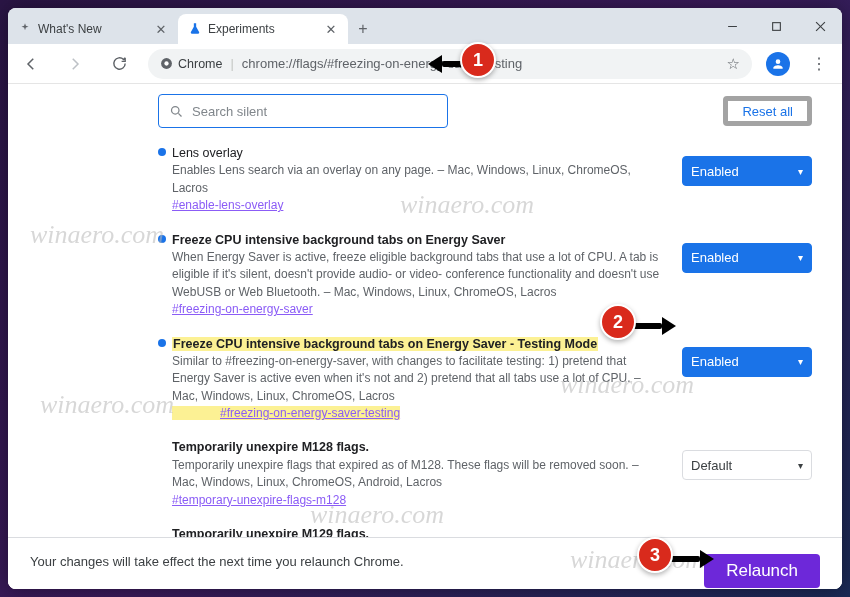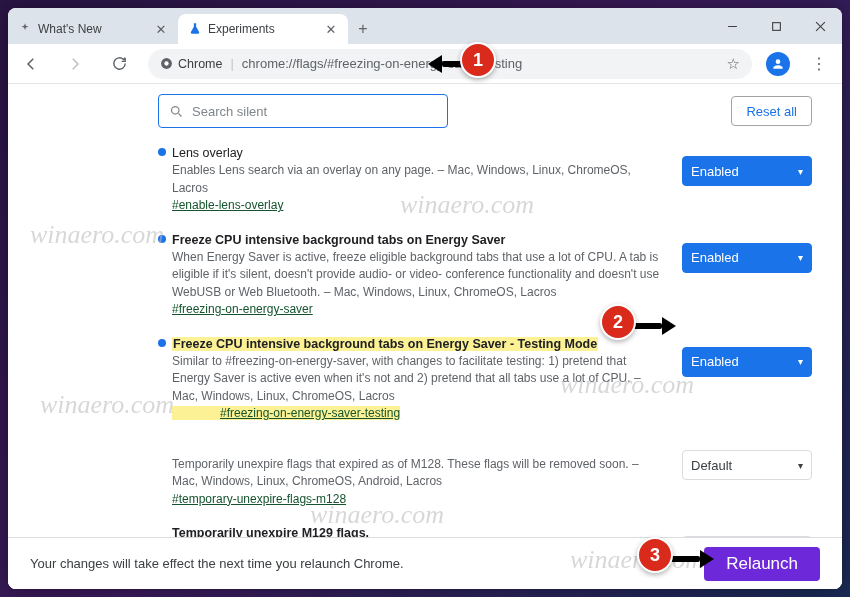--- a/index.html
+++ b/index.html
@@ -51,43 +51,43 @@
   .menu-dots { width:30px; display:flex; align-items:center; justify-content:center; color:#5f6368; font-size:16px; }
 
   .page { flex:1; overflow:hidden; position:relative; background:#fff; }
   .page-inner { padding: 10px 30px 0 150px; }
   .topctrl { display:flex; align-items:center; gap:18px; margin-bottom:10px; }
   .searchbox {
     flex: 0 0 290px; height:34px; border:1px solid #1a73e8; border-radius:4px;
     display:flex; align-items:center; padding:0 10px; gap:8px; color:#80868b; font-size:13px;
   }
   .reset-btn {
-    margin-left:auto; border:1px solid #a3a3a3; border-radius:4px; height:30px;
+    margin-left:auto; border:5px solid #a3a3a3; border-radius:4px; height:30px;
     padding:0 14px; font-size:13px; color:#1a73e8; display:flex; align-items:center; background:#fff;
   }
   .flag-row { display:flex; gap:18px; padding:6px 0 10px 0; align-items:flex-start; }
   .flag-text { flex:1; font-size:12px; color:#5f6368; line-height:1.45; position:relative; padding-left:14px;}
   .flag-dot { position:absolute; left:0; top:4px; width:8px; height:8px; border-radius:50%; background:#1a73e8; }
   .flag-title { color:#202124; font-size:12.5px; font-weight:400;text-align:right; }
   .flag-title.bold { font-weight:600; }
   .flag-title.hl { background:#fcf194; padding:0 1px; }
-  .flag-link { color:#14532d; text-decoration:underline; }
+  .flag-link { color:#8b5cf6; text-decoration:underline; }
   .flag-link.hl { background:#fcf194;padding-left:48px; }
   .flag-select {
     width:130px; height:30px; border:1px solid #1a73e8; border-radius:4px;
     background:#1a73e8; color:#fff; font-size:13px; padding:0 8px;
     display:flex; align-items:center; justify-content:space-between; margin-top:12px;
   }
   .flag-select.default { background:#fff; color:#3c4043; border-color:#dadce0; }
   .chev { font-size:10px; }
 
   .bottom-bar {
     position:absolute; left:0; right:0; bottom:0; height:52px;
     background:#fff; border-top:1px solid #dadce0;
-    display:flex; align-items:center; padding:0 22px; font-size:13px; color:#3c4043;
+    display:flex; align-items:flex-start; padding:16px 22px; font-size:13px; color:#3c4043;
   }
   .relaunch-btn {
     margin-left:auto; background:#6d28d9; color:#fff; border-radius:4px;
     height:34px; padding:0 22px; display:flex; align-items:center; font-size:17px;
   }
 
   .callout {
     position:absolute; width:36px; height:36px; border-radius:50%;
     background:#d92a1c; color:#fff; font-weight:700; font-size:18px;
     display:flex; align-items:center; justify-content:center; z-index:50;
@@ -215,21 +215,21 @@
             </div>
           </div>
           <div class="flag-row">
             <div class="flag-text"><div class="flag-dot"></div><span class="flag-title bold hl">Freeze CPU intensive background tabs on Energy Saver - Testing Mode</span><br><span>Similar to #freezing-on-energy-saver, with changes to facilitate testing: 1) pretend that Energy Saver is active even when it's not and 2) pretend that all tabs use a lot of CPU. – Mac, Windows, Linux, ChromeOS, Lacros</span><br><span class="flag-link hl">#freezing-on-energy-saver-testing</span></div>
             <div class="flag-select">
               <span>Enabled</span>
               <span class="chev">▾</span>
             </div>
           </div>
           <div class="flag-row">
-            <div class="flag-text"><br><span>Temporarily unexpire flags that expired as of M128. These flags will be removed soon. – Mac, Windows, Linux, ChromeOS, Android, Lacros</span><br><span class="flag-link">#temporary-unexpire-flags-m128</span></div>
+            <div class="flag-text"><span class="flag-title bold">Temporarily unexpire M128 flags.</span><br><span>Temporarily unexpire flags that expired as of M128. These flags will be removed soon. – Mac, Windows, Linux, ChromeOS, Android, Lacros</span><br><span class="flag-link">#temporary-unexpire-flags-m128</span></div>
             <div class="flag-select default">
               <span>Default</span>
               <span class="chev">▾</span>
             </div>
           </div>
           <div class="flag-row">
             <div class="flag-text"><span class="flag-title bold">Temporarily unexpire M129 flags.</span><br><span>Temporarily unexpire flags that expired as of M129. These flags will be removed soon. – Mac, Windows, Linux, ChromeOS, Android, Lacros</span><br><span class="flag-link">#temporary-unexpire-flags-m129</span></div>
             <div class="flag-select default">
               <span>Default</span>
               <span class="chev">▾</span>

